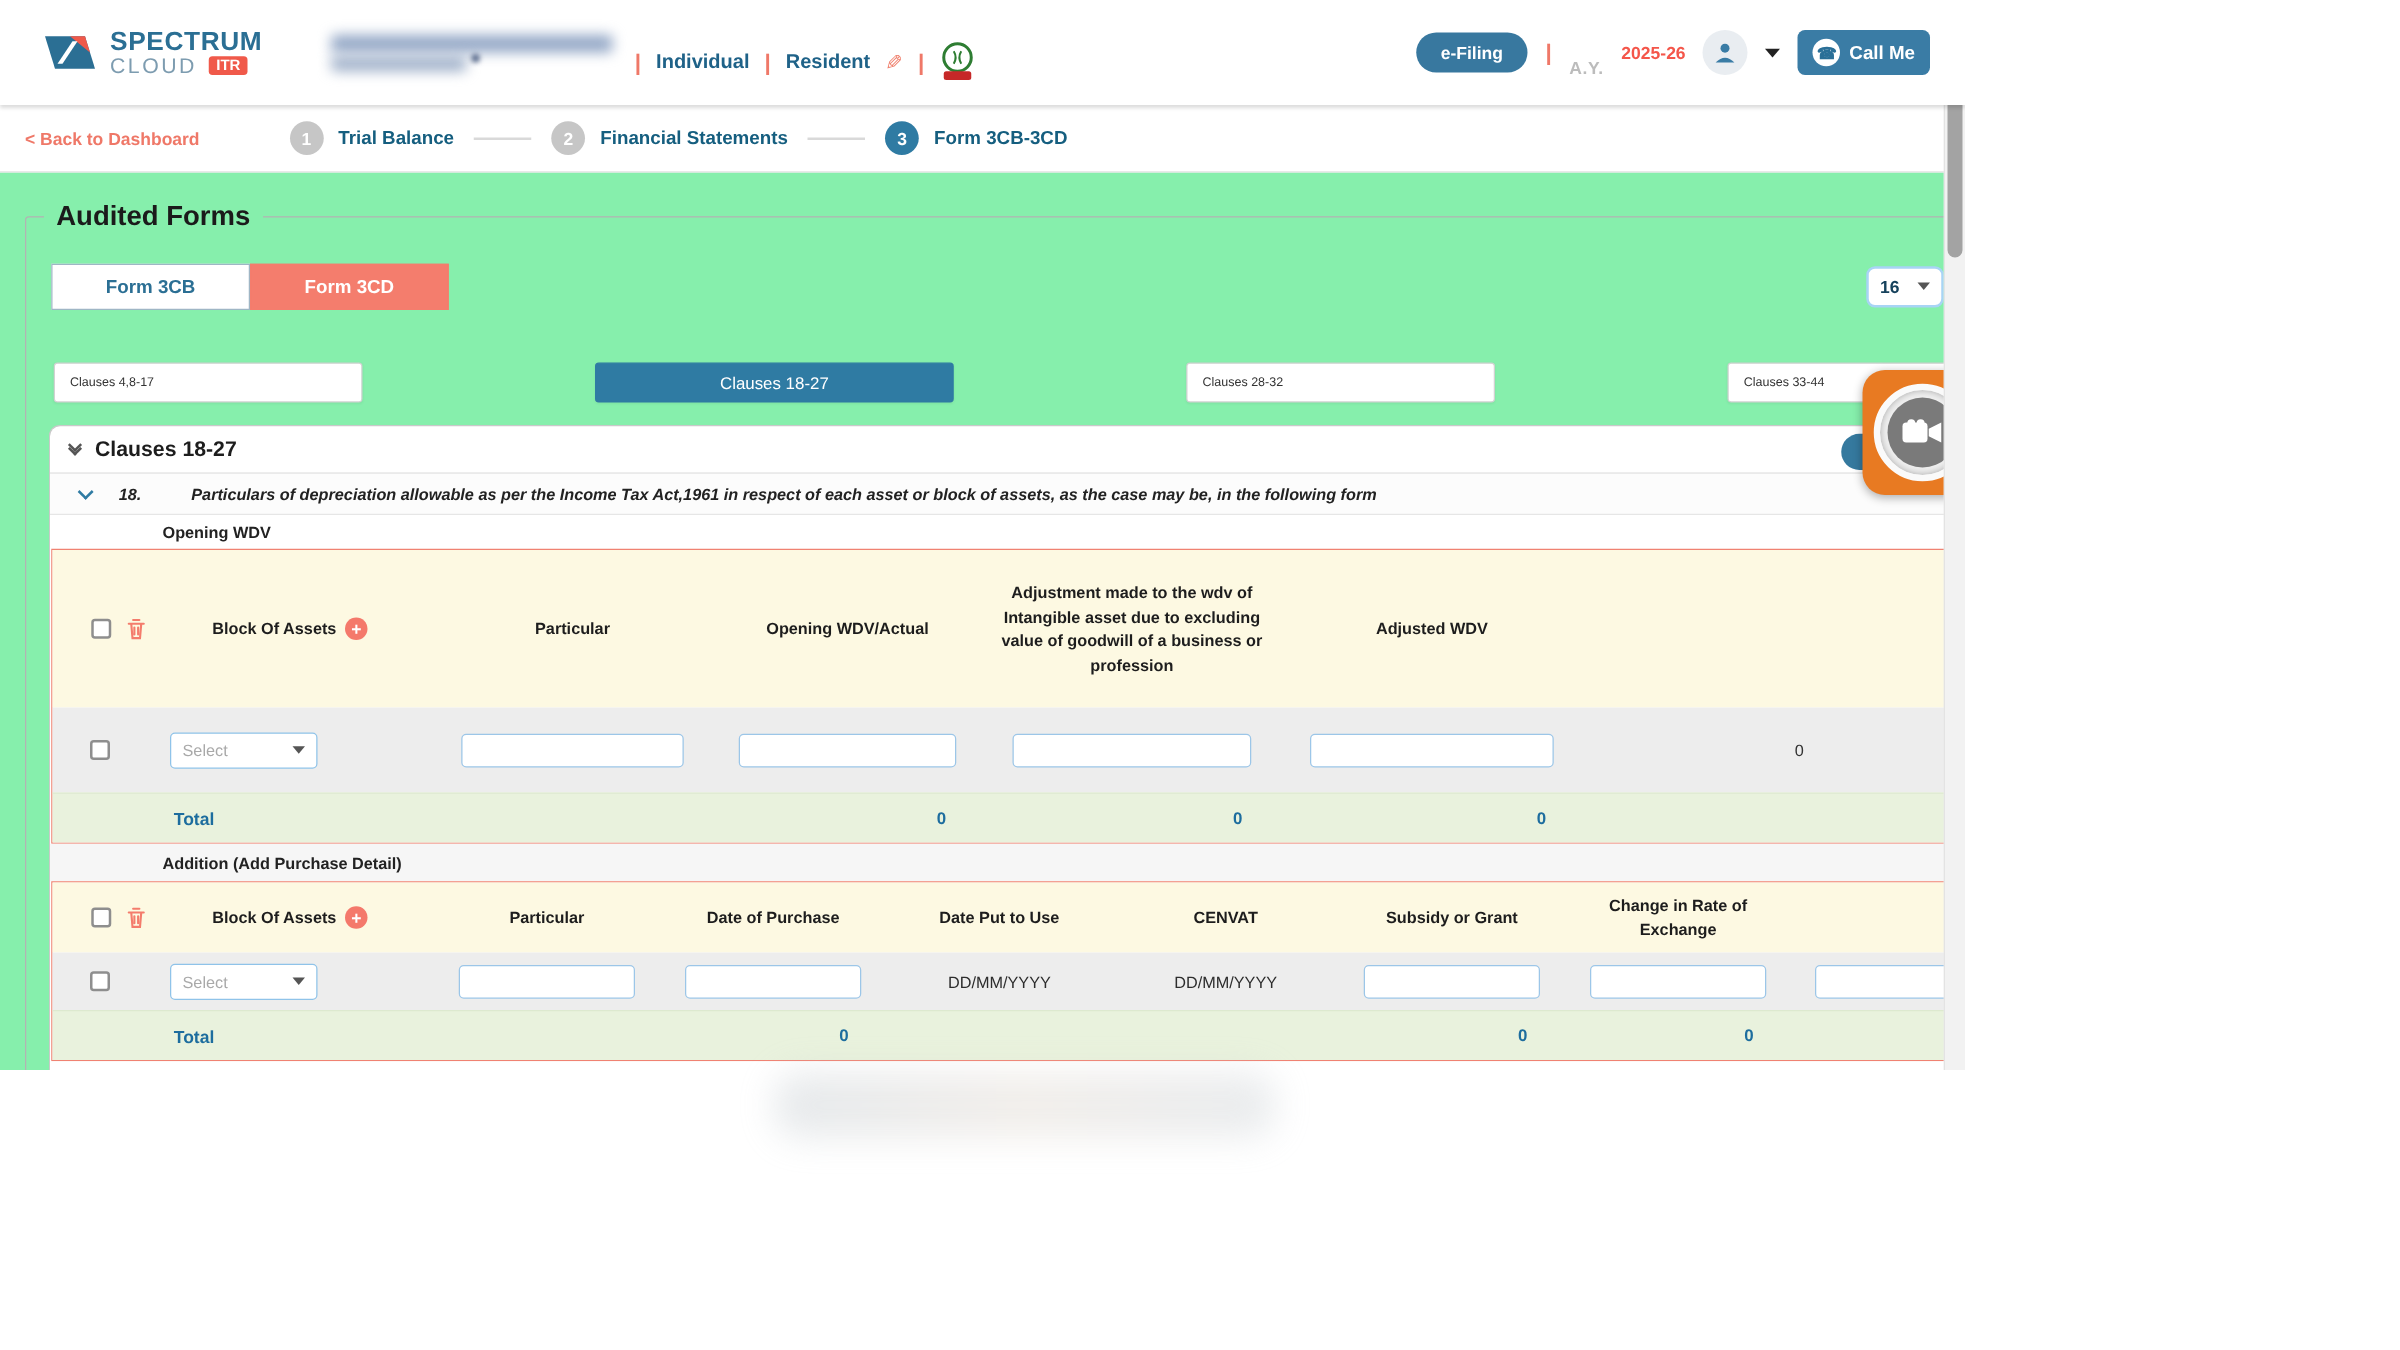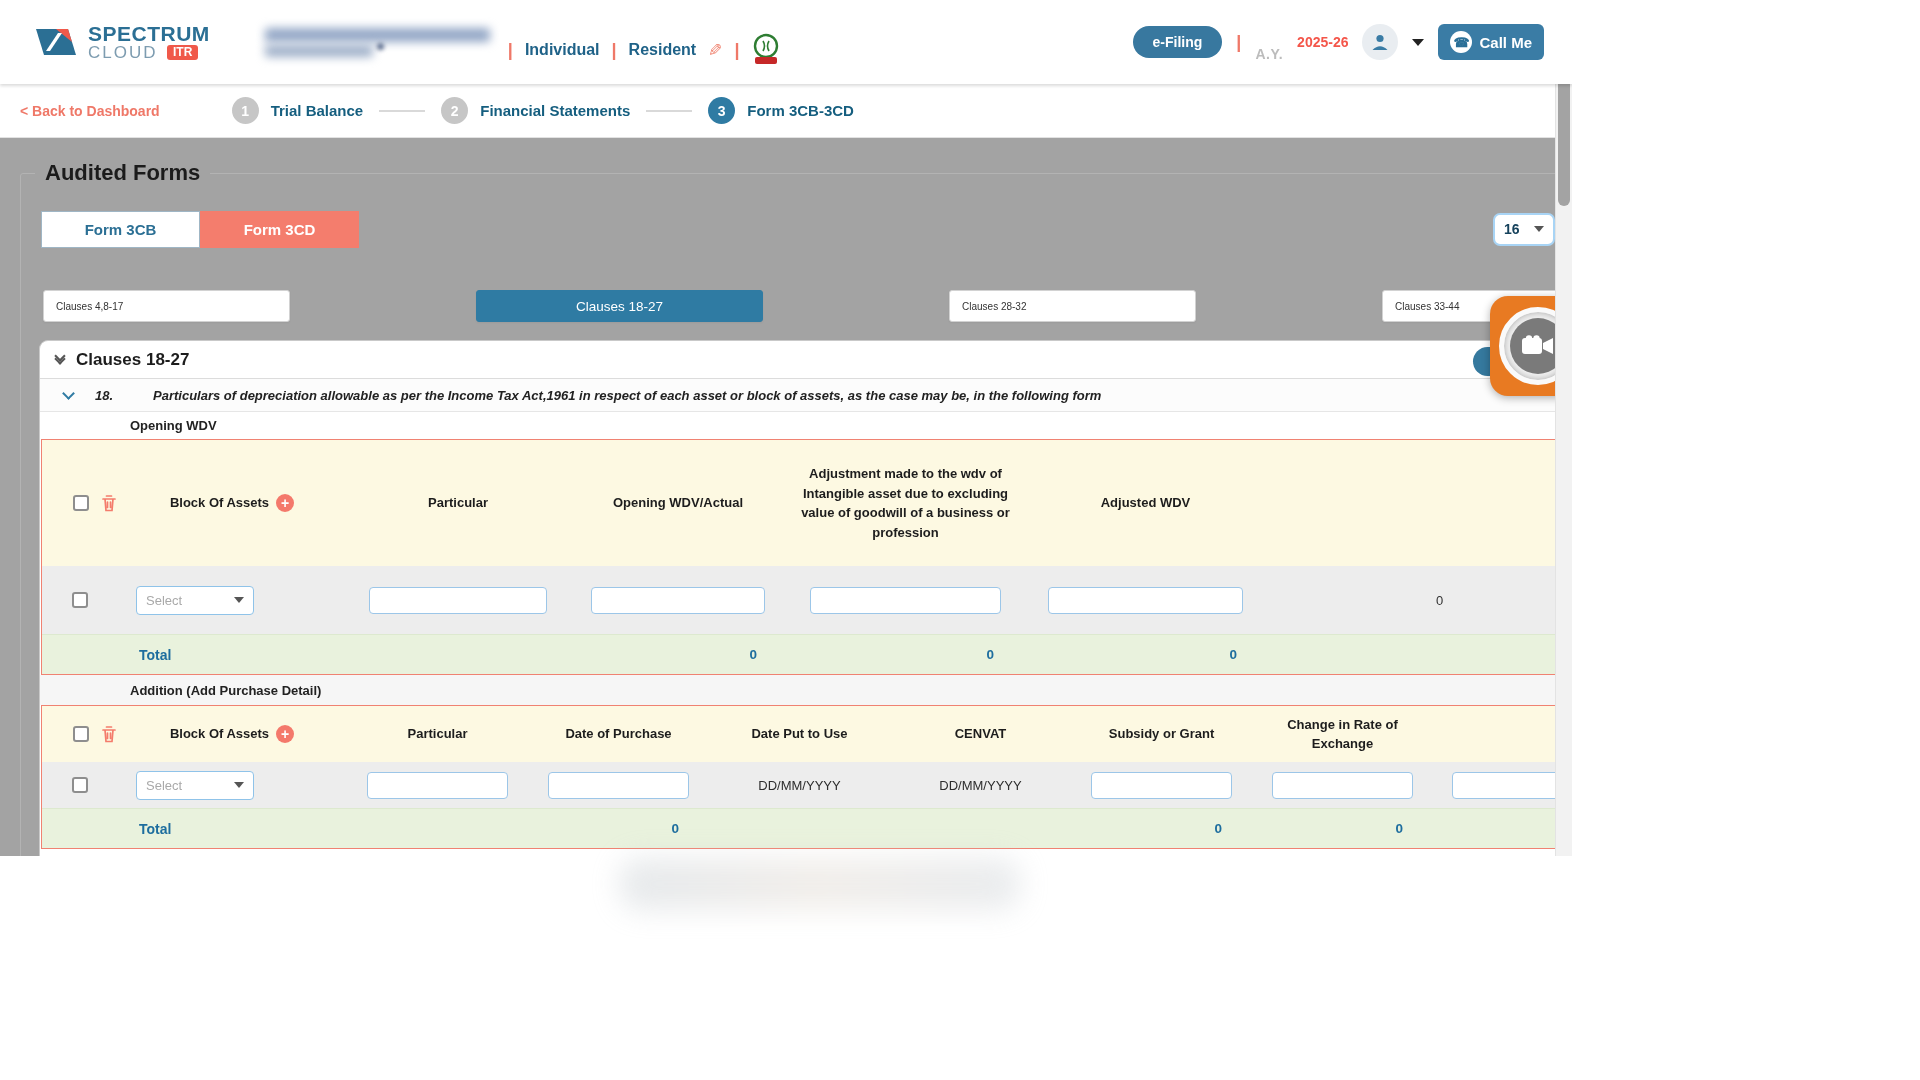--- a/index.html
+++ b/index.html
@@ -1,17 +1,17 @@
 <!DOCTYPE html>
 <html><head>
 <meta charset="utf-8">
 <style>
   * { margin:0; padding:0; box-sizing:border-box; }
   html,body { width:1920px; height:1080px; background:#fff; font-family:"Liberation Sans", sans-serif; }
-  .app { position:relative; width:1572px; height:856px; overflow:hidden; background:#a3a3a3; }
+  .app { position:relative; width:1572px; height:856px; overflow:hidden; background:#86efac; }
 
   
   .topbar { position:relative; height:84px; background:#fff; box-shadow:0 2px 3px rgba(0,0,0,.14); display:flex; align-items:center; padding:0 28px 0 34px; z-index:5; }
   .brand { display:flex; align-items:center; gap:10px; }
   .brand-mark { width:44px; height:42px; }
   .brand-text { line-height:1.02; }
   .brand-line1 { font-size:21px; font-weight:bold; color:#2b6f94; letter-spacing:.5px; }
   .brand-line2 { font-size:17px; color:#7d9cb0; letter-spacing:2px; display:inline-block; vertical-align:middle; }
   .itr-badge { display:inline-block; vertical-align:middle; margin-left:5px; background:#f0594a; color:#fff; font-weight:bold; font-size:12px; padding:1px 6px 2px; border-radius:3px; }
   .client-block { margin-left:55px; display:flex; flex-direction:column; gap:3px; }

